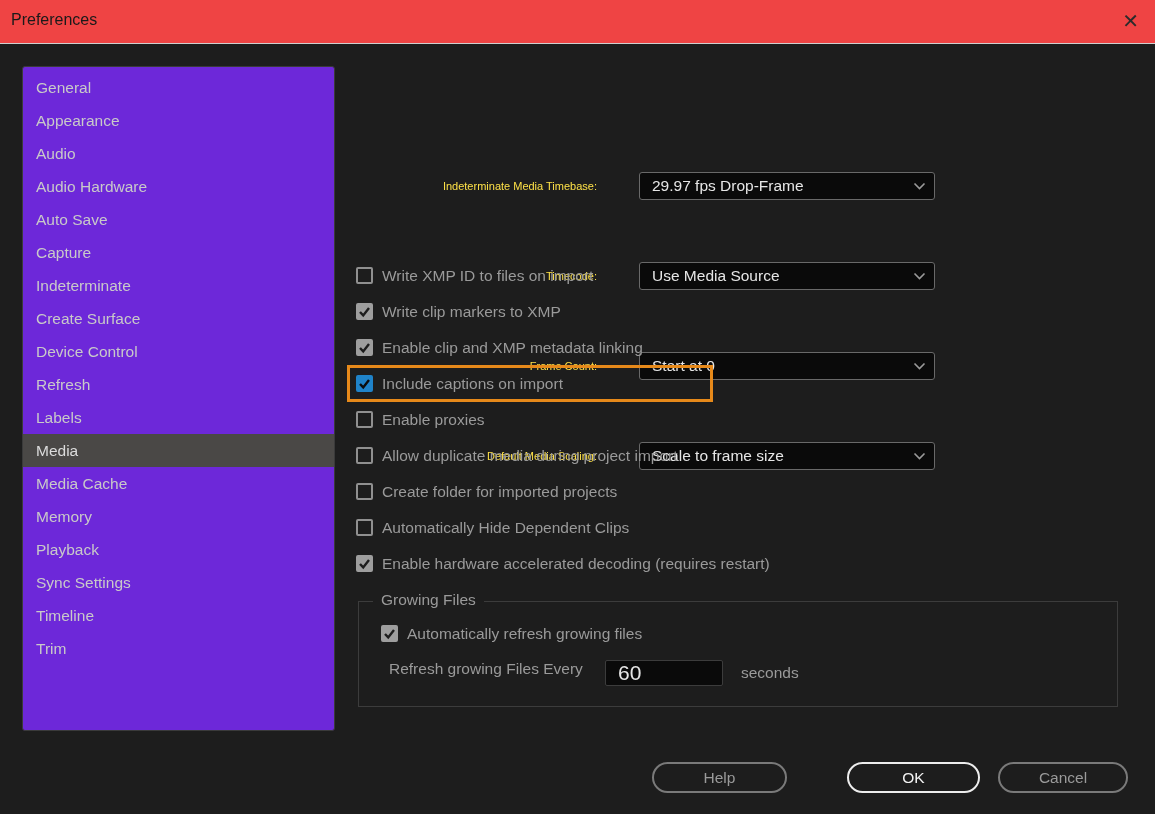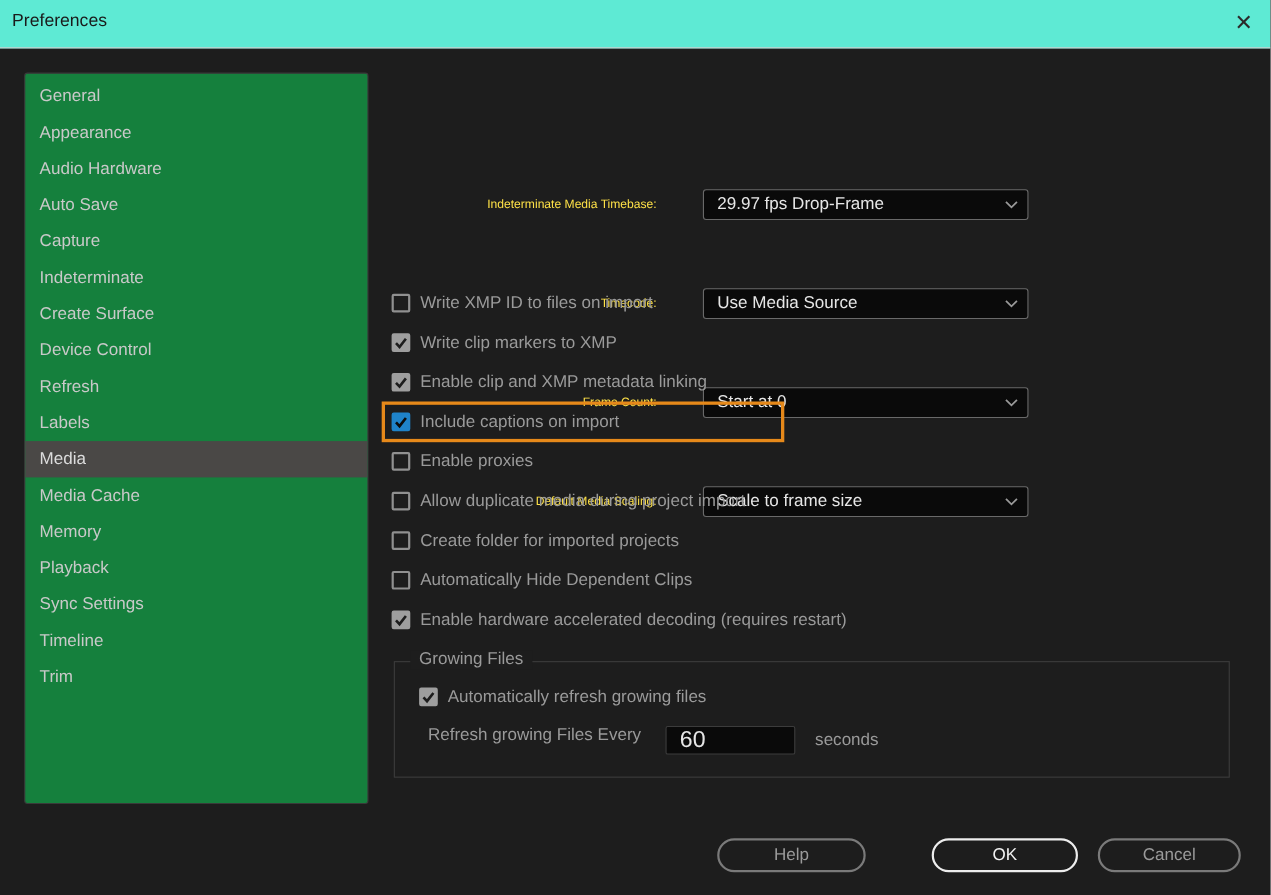--- a/index.html
+++ b/index.html
@@ -1,26 +1,26 @@
 <!DOCTYPE html>
 <html><head>
 <meta charset="utf-8">
 <style>
   html,body{margin:0;padding:0;width:1155px;height:814px;overflow:hidden;
     font-family:"Liberation Sans",sans-serif;-webkit-font-smoothing:antialiased;}
   .dialog{position:relative;width:1155px;height:814px;background:#1d1d1d;}
   
-  .titlebar{position:absolute;left:0;top:0;width:100%;height:44px;background:#5eead4;
+  .titlebar{position:absolute;left:0;top:0;width:100%;height:44px;background:#ef4444;
     border-bottom:1px solid #d0d0d0;box-sizing:border-box;}
   .titlebar .title{position:absolute;left:11px;top:11px;font-size:16px;color:#1a1a1a;}
   .titlebar .close{position:absolute;right:16px;top:8px;font-size:20px;color:#2b2b2b;
     font-weight:300;cursor:default;line-height:26px;}
   
   .sidebar{position:absolute;left:22px;top:66px;width:313px;height:665px;
-    background:#15803d;border:1px solid #3a3a3a;border-radius:3px;box-sizing:border-box;
+    background:#6d28d9;border:1px solid #3a3a3a;border-radius:3px;box-sizing:border-box;
     padding-top:4px;}
   .side-item{height:33px;line-height:33px;padding-left:13px;font-size:15.5px;color:#c9c9c9;}
   .side-item.selected{background:#4a4846;color:#dcdcdc;}
   
   .drow{position:absolute;height:28px;}
   .dlabel{position:absolute;left:355px;width:242px;text-align:right;font-size:11px;
     color:#fde047;line-height:28px;}
   .dropdown{position:absolute;left:639px;width:296px;height:28px;background:#0a0a0a;
     border:1px solid #696969;border-radius:3px;box-sizing:border-box;}
   .dropdown .dval{position:absolute;left:12px;top:0;line-height:26px;font-size:15.5px;color:#e6e6e6;}
@@ -61,20 +61,21 @@
 <div class="dialog">
 
   <div class="titlebar">
     <span class="title">Preferences</span>
     <span class="close">✕</span>
   </div>
 
   <div class="sidebar">
     <div class="side-item">General</div>
     <div class="side-item">Appearance</div>
+    <div class="side-item">Audio</div>
     <div class="side-item">Audio Hardware</div>
     <div class="side-item">Auto Save</div>
     <div class="side-item">Capture</div>
     <div class="side-item">Indeterminate</div>
     <div class="side-item">Create Surface</div>
     <div class="side-item">Device Control</div>
     <div class="side-item">Refresh</div>
     <div class="side-item">Labels</div>
     <div class="side-item selected">Media</div>
     <div class="side-item">Media Cache</div>

